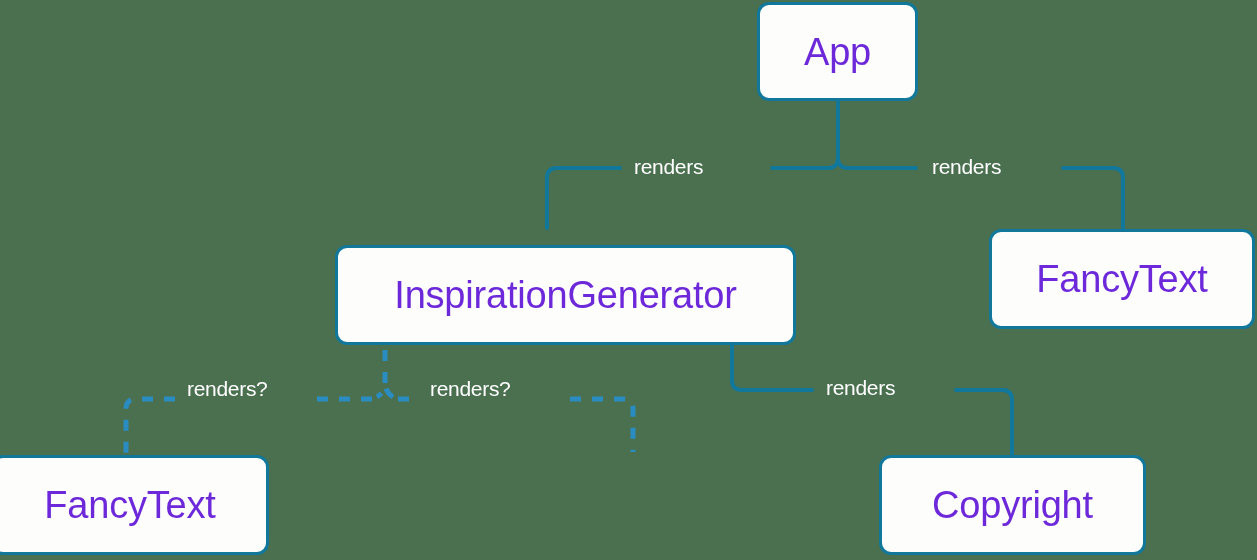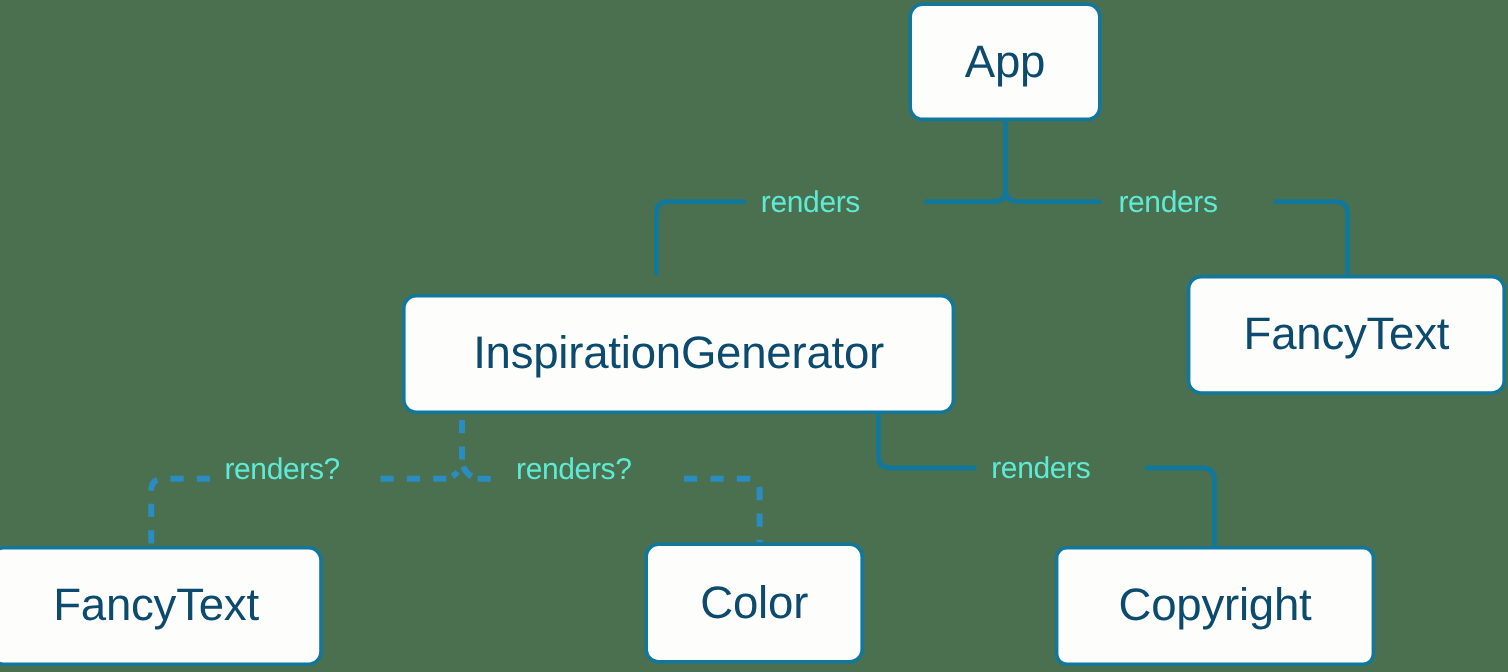--- a/index.html
+++ b/index.html
@@ -34,21 +34,21 @@
     border-radius: 12px;
     display: flex;
     align-items: center;
     justify-content: center;
     color: #11789c;
     font-weight: 400;
     letter-spacing: -0.2px;
     white-space: nowrap;
   }
   .node-label {
-    color: #0c4a6e;
+    color: #6d28d9;
     line-height: 1;
   }
   #node-app {
     left: 757px;
     top: 2px;
     width: 161px;
     height: 99px;
     font-size: 38px;
   }
   #node-inspiration-generator {
@@ -79,26 +79,25 @@
     width: 183px;
     height: 101px;
     font-size: 38px;
   }
   #node-copyright {
     left: 879px;
     top: 455px;
     width: 267px;
     height: 100px;
     font-size: 38px;
-    border-radius: 10px;
   }
   .edge-label {
     position: absolute;
-    color: #5eead4;
-    font-size: 25px;
+    color: #ffffff;
+    font-size: 21px;
     font-weight: 500;
     white-space: nowrap;
     letter-spacing: -0.3px;
   }
   #edge-label-app-inspiration { left: 634px; top: 155px; }
   #edge-label-app-fancytext   { left: 932px; top: 155px; }
   #edge-label-ig-copyright    { left: 826px; top: 376px; }
   #edge-label-ig-fancytext    { left: 187px; top: 377px; }
   #edge-label-ig-color        { left: 430px; top: 377px; }
 </style>
@@ -150,21 +149,18 @@
   </div>
 
   <div class="node" id="node-fancytext-right">
     <span class="node-label">FancyText</span>
   </div>
 
   <div class="node" id="node-fancytext-left">
     <span class="node-label">FancyText</span>
   </div>
 
-  <div class="node" id="node-color">
-    <span class="node-label">Color</span>
-  </div>
 
   <div class="node" id="node-copyright">
     <span class="node-label">Copyright</span>
   </div>
 
 </div>
 
 </body></html>

